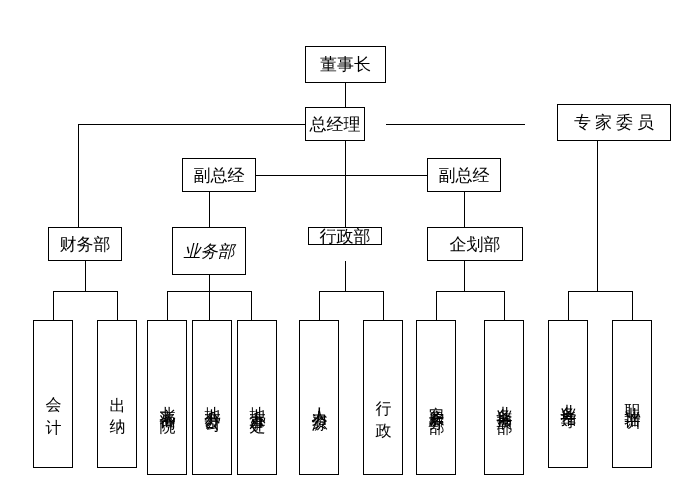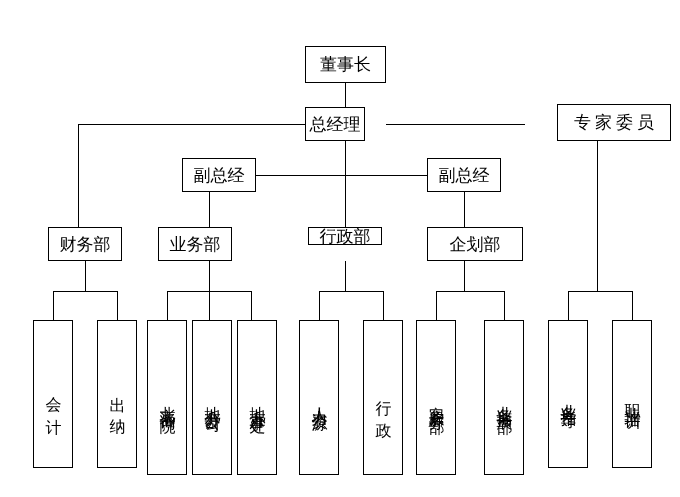--- a/index.html
+++ b/index.html
@@ -110,21 +110,21 @@
 
   <div class="node node-h" style="left:305px; top:46px; width:81px; height:37px;">董事长</div>
 
   <div class="node node-h" style="left:305px; top:107px; width:60px; height:34px;">总经理</div>
   <div class="node node-h spaced" style="left:525px; top:104px; width:114px; height:37px;margin-left:32px;">专家委员</div>
 
   <div class="node node-h" style="left:182px; top:158px; width:74px; height:34px;">副总经</div>
   <div class="node node-h" style="left:427px; top:158px; width:74px; height:34px;">副总经</div>
 
   <div class="node node-h" style="left:48px; top:227px; width:74px; height:34px;text-align:center;">财务部</div>
-  <div class="node node-h" style="left:158px; top:227px; width:74px; height:34px;">业务部</div>
+  <div class="node node-h" style="left:172px; top:227px; width:74px; height:48px;font-style:italic;">业务部</div>
   <div class="node node-h" style="left:308px; top:227px; width:74px; height:18px;">行政部</div>
   <div class="node node-h" style="left:427px; top:227px; width:96px; height:34px;">企划部</div>
 
   <div class="node node-v wide" style="left:33px; top:320px; width:40px; height:148px;">会计</div>
   <div class="node node-v wide" style="left:97px; top:320px; width:40px; height:148px;">出纳</div>
 
   <div class="node node-v tight" style="left:147px; top:320px; width:40px; height:155px;">北京咨询院</div>
   <div class="node node-v tight" style="left:192px; top:320px; width:40px; height:155px;">地方分公司</div>
   <div class="node node-v tight" style="left:237px; top:320px; width:40px; height:155px;">地方办事处</div>
 

